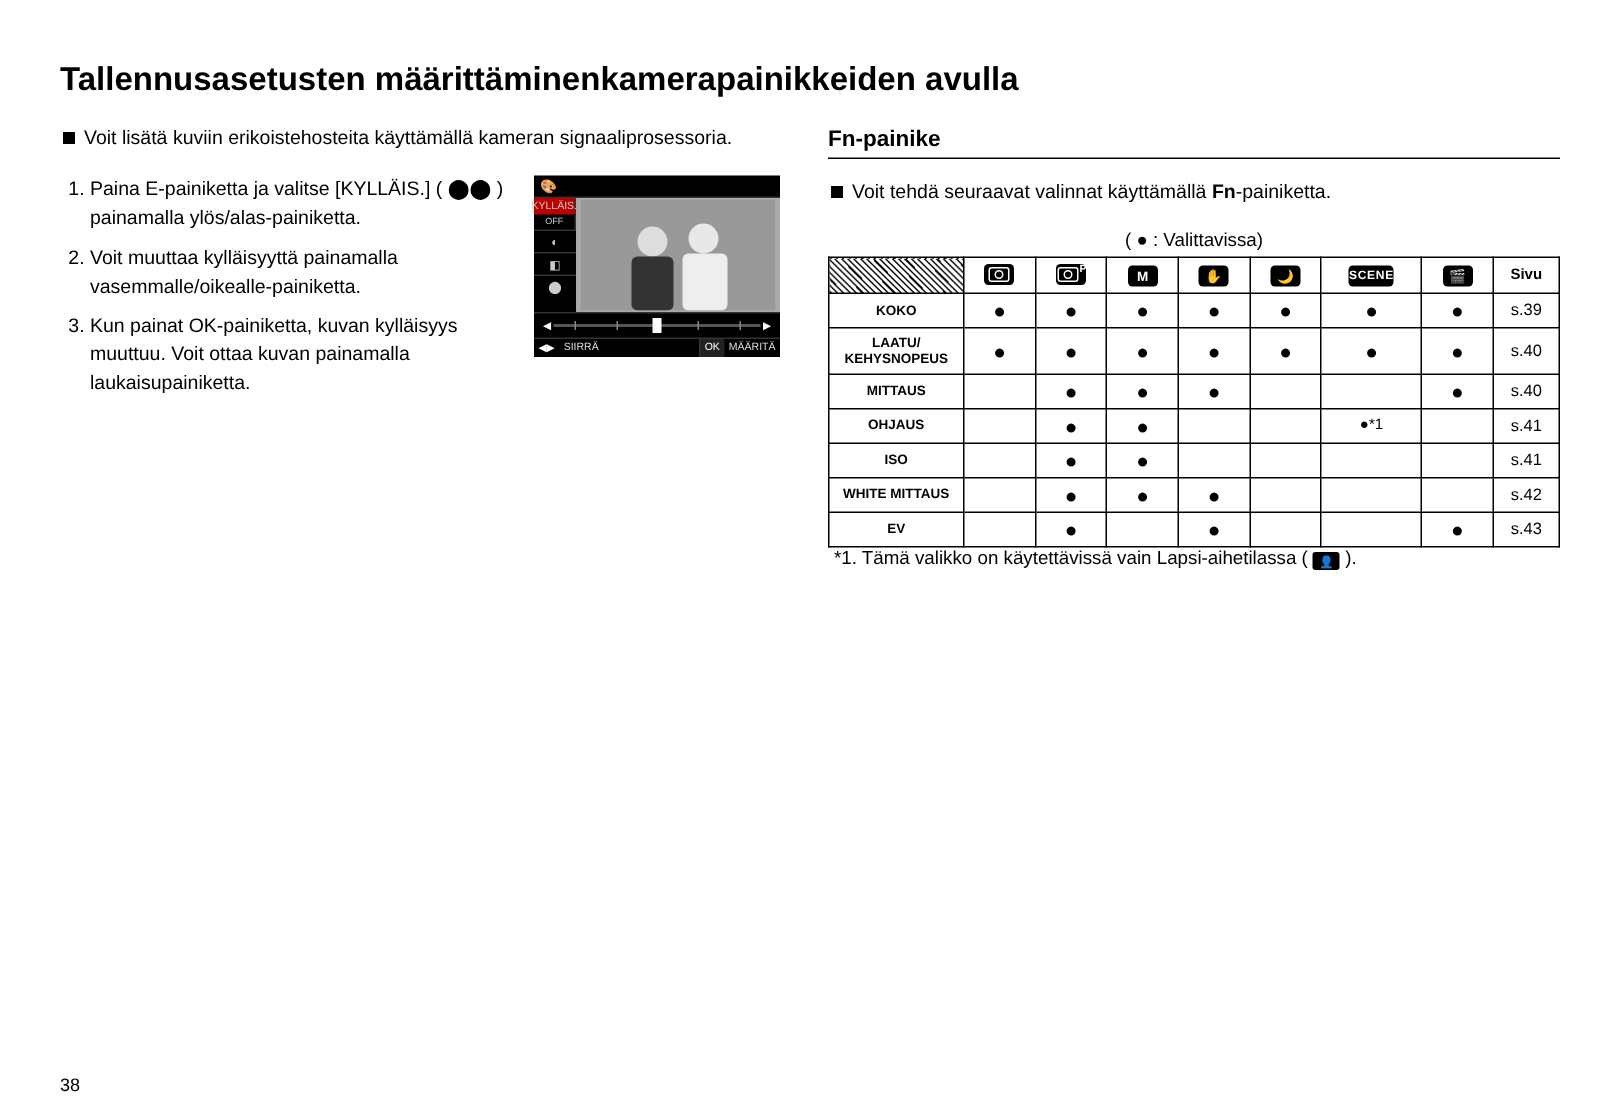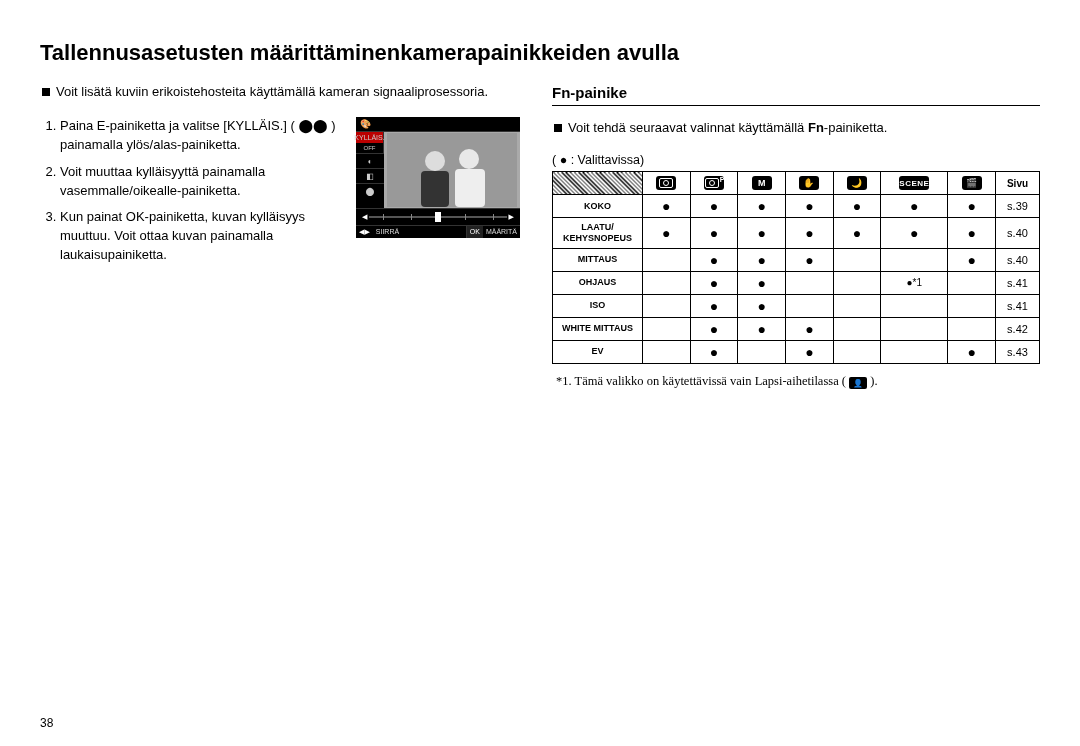--- a/index.html
+++ b/index.html
@@ -108,21 +108,21 @@
     align-items:center;
   }
   .camera-ui .slider .track {
     flex:1; height:2px; background:#555; position:relative; margin:0 2px;
   }
   .camera-ui .slider .tick { width:1px; height:6px; background:#888; position:absolute; top:-2px; }
   .camera-ui .slider .handle { position:absolute; left:50%; top:-4px; width:6px; height:10px; background:#fff; transform:translateX(-50%);}
   .camera-ui .footer .arrows { background:#000; color:#fff; }
   .camera-ui .footer .lbl { color:#ddd; }
   .camera-ui .footer .ok { background:#222; border-left:1px solid #333; }
-  .legend { text-align: left; font-size: 12.5px; margin-bottom: 4px; }
+  .legend { text-align: center; font-size: 12.5px; margin-bottom: 4px; }
   table.fn-table {
     width: 100%;
     border-collapse: collapse;
     font-size: 11px;
   }
   table.fn-table th, table.fn-table td {
     border: 1px solid #000;
     padding: 4px 2px;
     text-align: center;
     vertical-align: middle;
@@ -149,21 +149,21 @@
     background:#000;
     color:#fff;
     border-radius:3px;
     align-items:center;
     justify-content:center;
     font-size:9px;
     font-weight:bold;
   }
   .mode-icon.scene { width:30px; font-size:8px; letter-spacing:0.5px;}
   .dot-mark { font-size:14px; line-height:1;}
-  .footnote { font-size: 12.5px; margin-top: 10px; margin-left:4px;font-family:Liberation Serif, serif;}
+  .footnote { font-size: 12.5px; margin-left:4px;}
   .footnote .inline-icon {
     display:inline-flex; width:18px; height:12px; background:#000; border-radius:2px;
     color:#fff; align-items:center; justify-content:center; font-size:8px; position:relative; top:1px;
   }
   .page-number {
     position: absolute;
     bottom: 16px;
     left: 40px;
     font-size: 12px;
   }

